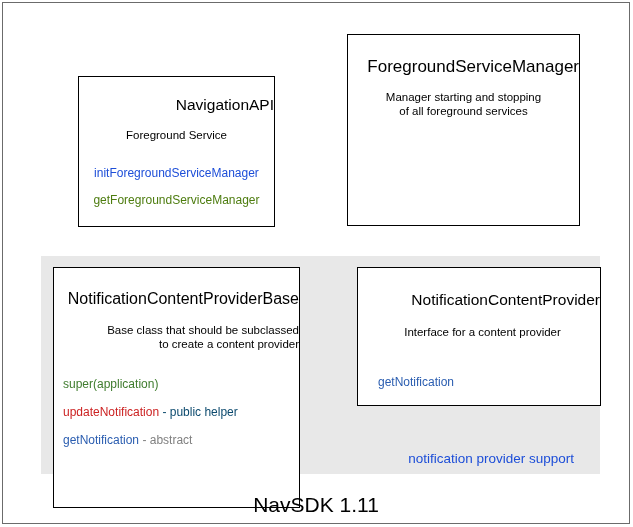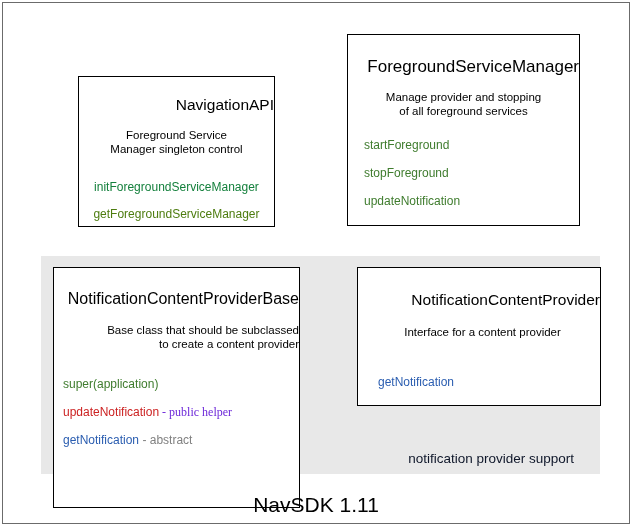--- a/index.html
+++ b/index.html
@@ -35,21 +35,21 @@
     top: 253px;
     width: 559px;
     height: 218px;
     background: #e8e8e8;
   }
   .group-label {
     position: absolute;
     right: 26px;
     bottom: 8px;
     font-size: 13.5px;
-    color: #0f172a;
+    color: #1d4ed8;
     white-space: nowrap;
   }
   
   .class-box {
     position: absolute;
     background: #ffffff;
     border: 1.4px solid #000000;
     box-sizing: border-box;
     text-align: center;
   }
@@ -126,63 +126,51 @@
   <div class="frame">
 
     <div class="group-panel">
       <div class="group-label">notification provider support</div>
     </div>
 
     <div class="class-box box-navigation-api">
       <div class="class-title">NavigationAPI</div>
       <div class="class-desc">
         <div>Foreground Service</div>
-        <div>Manager singleton control</div>
       </div>
       <ul class="members">
         <li class="member">
-          <span class="mname" style="color: #15803d;">initForegroundServiceManager</span><span class="suffix" style="color: rgb(128, 128, 128);"></span>
+          <span class="mname" style="color: #1d4ed8;">initForegroundServiceManager</span><span class="suffix" style="color: rgb(128, 128, 128);"></span>
         </li>
         <li class="member">
           <span class="mname" style="color: #4d7c0f;">getForegroundServiceManager</span><span class="suffix" style="color: rgb(128, 128, 128);"></span>
         </li>
       </ul>
     </div>
 
     <div class="class-box box-fsm">
       <div class="class-title">ForegroundServiceManager</div>
       <div class="class-desc">
-        <div>Manage provider and stopping</div>
+        <div>Manager starting and stopping</div>
         <div>of all foreground services</div>
       </div>
-      <ul class="members left-align">
-        <li class="member">
-          <span class="mname" style="color: rgb(63, 124, 46);">startForeground</span><span class="suffix" style="color: rgb(128, 128, 128);"></span>
-        </li>
-        <li class="member">
-          <span class="mname" style="color: rgb(63, 124, 46);">stopForeground</span><span class="suffix" style="color: rgb(128, 128, 128);"></span>
-        </li>
-        <li class="member">
-          <span class="mname" style="color: rgb(63, 124, 46);">updateNotification</span><span class="suffix" style="color: rgb(128, 128, 128);"></span>
-        </li>
-      </ul>
     </div>
 
     <div class="class-box box-ncpb">
       <div class="class-title">NotificationContentProviderBase</div>
       <div class="class-desc">
         <div>Base class that should be subclassed</div>
         <div>to create a content provider</div>
       </div>
       <ul class="members left-align">
         <li class="member">
           <span class="mname" style="color: rgb(63, 124, 46);">super(application)</span><span class="suffix" style="color: rgb(128, 128, 128);"></span>
         </li>
         <li class="member">
-          <span class="mname" style="color: rgb(204, 34, 34);">updateNotification</span><span class="suffix" style="color: #6d28d9; font-family: Liberation Serif, serif;"> - public helper</span>
+          <span class="mname" style="color: rgb(204, 34, 34);">updateNotification</span><span class="suffix" style="color: #0c4a6e;"> - public helper</span>
         </li>
         <li class="member">
           <span class="mname" style="color: rgb(42, 93, 176);">getNotification</span><span class="suffix" style="color: rgb(128, 128, 128);"> - abstract</span>
         </li>
       </ul>
     </div>
 
     <div class="class-box box-ncp">
       <div class="class-title">NotificationContentProvider</div>
       <div class="class-desc">

